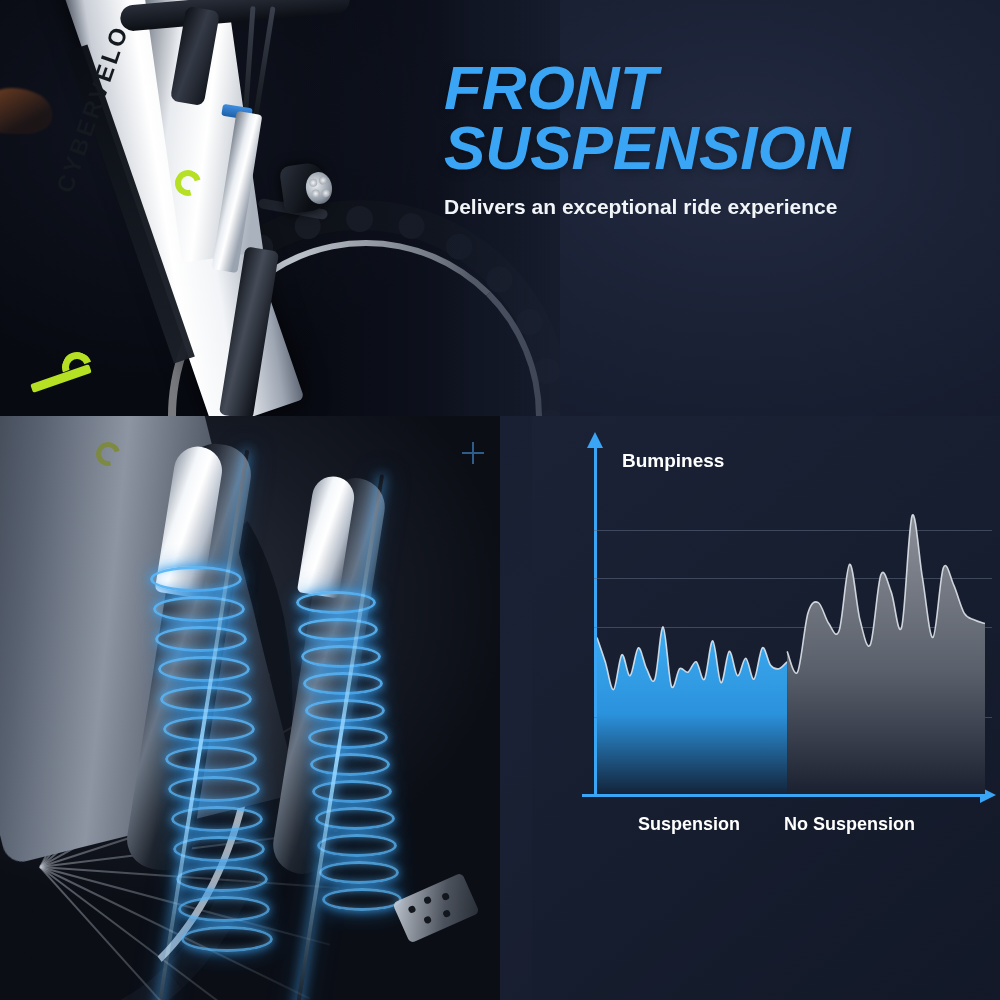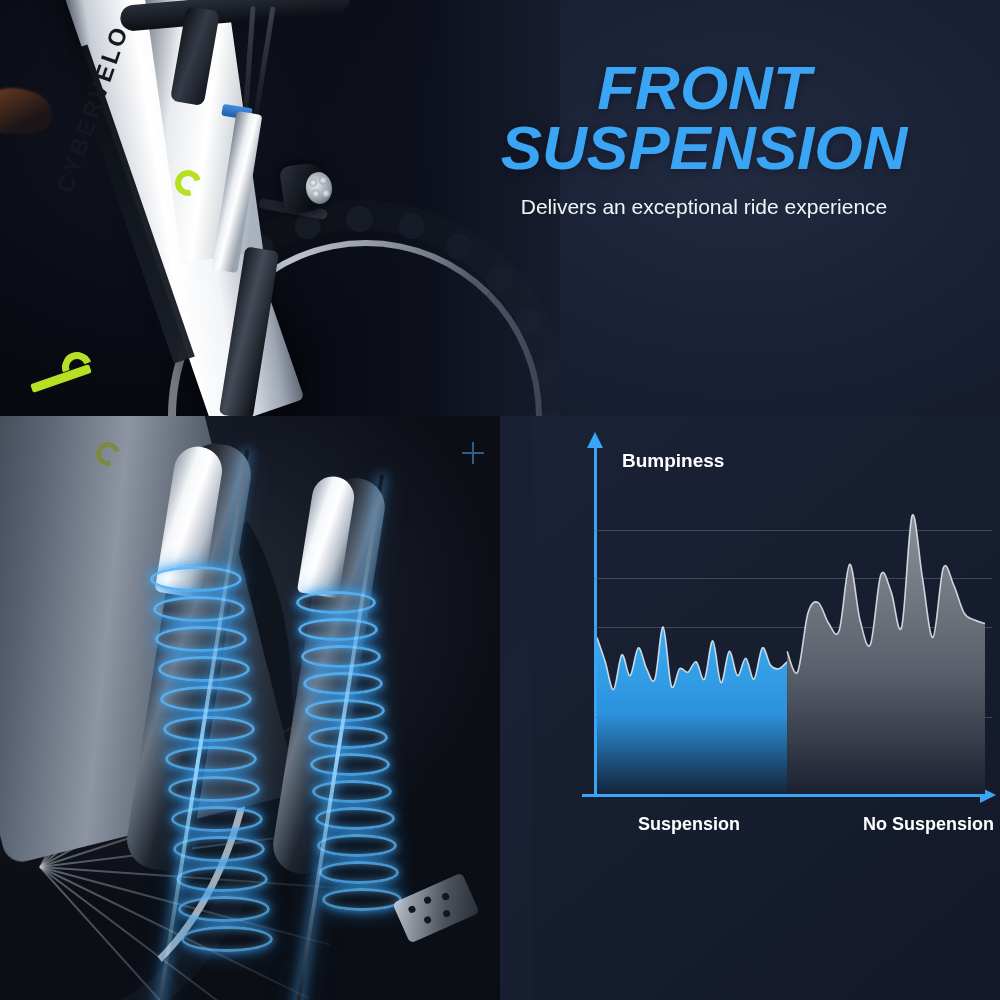--- a/index.html
+++ b/index.html
@@ -153,29 +153,29 @@
     pointer-events:none;
   }
   .tp-fade2 {
     position:absolute; left:440px; top:0; width:240px; height:416px;
     background:linear-gradient(90deg, rgba(23,29,47,0), #1b2235 70%, #1d2437 100%);
     pointer-events:none;
   }
 
   
   .headline {
-    position:absolute; right:36px; top:58px; width:520px; text-align:center;
+    position:absolute; right:36px; top:58px; width:520px; text-align:left;
   }
   .headline .ln {
     font-size:62px; font-weight:700; font-style:italic; letter-spacing:0px;
     color:#3aa5f5; line-height:.96; display:block;
     text-shadow:0 2px 10px rgba(0,0,0,.35);
   }
   .subhead {
-    margin-top:16px; font-size:21px; color:#f2f5f8; line-height:1.36; font-weight:400;
+    margin-top:16px; font-size:21px; color:#f2f5f8; line-height:1.36; font-weight:700;
   }
   .subhead span { display:block; }
 
   
   .bottom-panel {
     position:absolute; left:0; top:416px; width:1000px; height:584px;
     background:linear-gradient(135deg,#161d2f 0%,#1a2134 50%,#141a2a 100%);
     overflow:hidden;
   }
   
@@ -286,21 +286,21 @@
   .y-label {
     position:absolute; left:60px; top:14px; font-size:19px; font-weight:700; color:#ffffff;
   }
   .gridline { position:absolute; left:32px; height:1px; background:#5f6b82; opacity:.55; }
   .plot { position:absolute; left:35px; top:10px; width:388px; height:348px; }
   .cat-labels {
     position:absolute; left:32px; top:378px; width:400px;
     display:flex; font-size:18px; font-weight:700; color:#ffffff;
   }
   .cat-labels span:nth-child(1){ width:190px; text-align:center; }
-  .cat-labels span:nth-child(2){ width:210px; text-align:right; }
+  .cat-labels span:nth-child(2){ width:210px; text-align:left; }
 </style>
 </head>
 <body>
 
 <div class="stage">
 
   <div class="top-panel">
 
     <div class="top-photo">
       <div class="tp-bg"></div>

